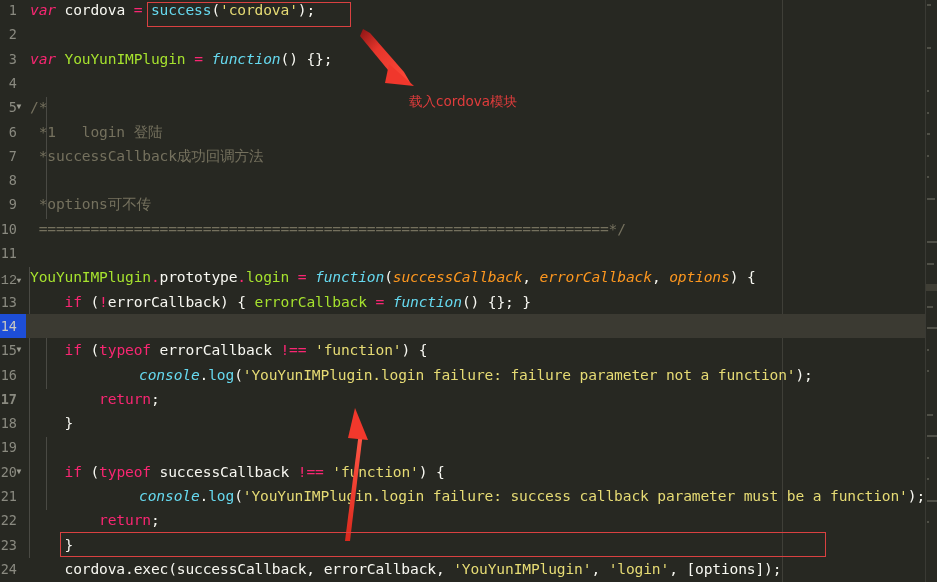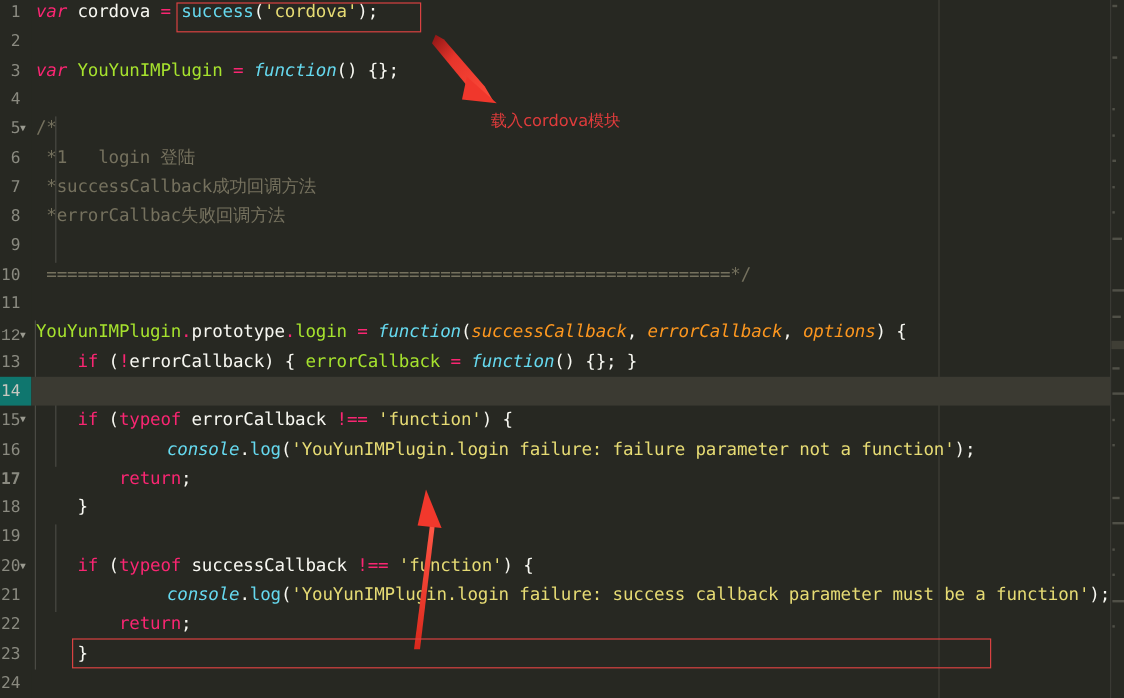--- a/index.html
+++ b/index.html
@@ -77,21 +77,21 @@
     font-size: 14.6px;
     color: #f8f8f2;
     letter-spacing: -0.15px;
     padding-left: 4px;
   }
   .line.cur {
     background: #3b3a32;
   }
 
   
-  .gut-row.cur { background: #0f766e; color: #c8c8c0; }
+  .gut-row.cur { background: #1d4ed8; color: #c8c8c0; }
 
   
   .guide {
     position: absolute;
     width: 1px;
     background: #4a4a44;
     z-index: 1;
   }
 
   
@@ -250,35 +250,36 @@
   <div class="guide" style="left:782px; top:0; height:582px; background:#3f3f38;"></div>
 
   <div id="code">
       <div class="line" style="top: -2px;"><span class="kw">var</span><span class="wht"> cordova </span><span class="pnk">= </span><span class="cy">success</span><span class="wht">(</span><span class="str">'cordova'</span><span class="wht">);</span></div>
       <div class="line" style="top: 22.3px;"></div>
       <div class="line" style="top: 46.6px;"><span class="kw">var</span><span class="wht"> </span><span class="grn">YouYunIMPlugin</span><span class="wht"> </span><span class="pnk">= </span><span class="fn">function</span><span class="wht">() {};</span></div>
       <div class="line" style="top: 70.9px;"></div>
       <div class="line" style="top: 95.2px;"><span class="cmt">/*</span></div>
       <div class="line" style="top: 119.5px;"><span class="cmt"> *1   login 登陆</span></div>
       <div class="line" style="top: 143.8px;"><span class="cmt"> *successCallback成功回调方法</span></div>
-      <div class="line" style="top: 168.1px;"><span class="cmt"> *errorCallbac失败回调方法</span></div>
+      <div class="line" style="top: 192.4px;"><span class="cmt"> *options可不传</span></div>
       <div class="line" style="top: 216.7px;"><span class="cmt"> ==================================================================*/</span></div>
       <div class="line" style="top: 241px;"></div>
       <div class="line" style="top: 265.3px;"><span class="grn">YouYunIMPlugin</span><span class="pnk">.</span><span class="wht">prototype</span><span class="pnk">.</span><span class="grn">login</span><span class="wht"> </span><span class="pnk">= </span><span class="fn">function</span><span class="wht">(</span><span class="param">successCallback</span><span class="wht">, </span><span class="param">errorCallback</span><span class="wht">, </span><span class="param">options</span><span class="wht">) {</span></div>
       <div class="line" style="top: 289.6px;"><span class="wht">    </span><span class="kw2">if</span><span class="wht"> (</span><span class="pnk">!</span><span class="wht">errorCallback) { </span><span class="grn">errorCallback</span><span class="wht"> </span><span class="pnk">= </span><span class="fn">function</span><span class="wht">() {}; }</span></div>
       <div class="line cur" style="top: 313.9px;"></div>
       <div class="line" style="top: 338.2px;"><span class="wht">    </span><span class="kw2">if</span><span class="wht"> (</span><span class="kw2">typeof</span><span class="wht"> errorCallback </span><span class="pnk">!==</span><span class="wht"> </span><span class="str">'function'</span><span class="wht">) {</span></div>
       <div class="line" style="top: 362.5px;"><span class="wht">        </span><span class="cy-i">console</span><span class="wht">.</span><span class="cy">log</span><span class="wht">(</span><span class="str">'YouYunIMPlugin.login failure: failure parameter not a function'</span><span class="wht">);</span></div>
       <div class="line" style="top: 386.8px;"><span class="wht">        </span><span class="kw2">return</span><span class="wht">;</span></div>
       <div class="line" style="top: 411.1px;"><span class="wht">    }</span></div>
       <div class="line" style="top: 435.4px;"></div>
       <div class="line" style="top: 459.7px;"><span class="wht">    </span><span class="kw2">if</span><span class="wht"> (</span><span class="kw2">typeof</span><span class="wht"> successCallback </span><span class="pnk">!==</span><span class="wht"> </span><span class="str">'function'</span><span class="wht">) {</span></div>
       <div class="line" style="top: 484px;"><span class="wht">        </span><span class="cy-i">console</span><span class="wht">.</span><span class="cy">log</span><span class="wht">(</span><span class="str">'YouYunIMPlugin.login failure: success callback parameter must be a function'</span><span class="wht">);</span></div>
       <div class="line" style="top: 508.3px;"><span class="wht">        </span><span class="kw2">return</span><span class="wht">;</span></div>
       <div class="line" style="top: 532.6px;"><span class="wht">    }</span></div>
+      <div class="line" style="top: 556.9px;"><span class="wht">    cordova</span><span class="wht">.</span><span class="wht">exec</span><span class="wht">(successCallback, errorCallback, </span><span class="str">'YouYunIMPlugin'</span><span class="wht">, </span><span class="str">'login'</span><span class="wht">, [options]);</span></div>
       <div class="line" style="top: 581.2px;"></div>
     </div>
 
   <div id="minimap">
     <div id="mm-cur" style="top: 284.222px;"></div>
   <div class="mm-line" style="top: 4px; width: 3.96px;"></div>
       <div class="mm-line" style="top: 47.1111px; width: 4.2px;"></div>
       <div class="mm-line" style="top: 90.2222px; width: 2px;"></div>
       <div class="mm-line" style="top: 111.778px; width: 2px;"></div>
       <div class="mm-line" style="top: 133.333px; width: 2.76px;"></div>

